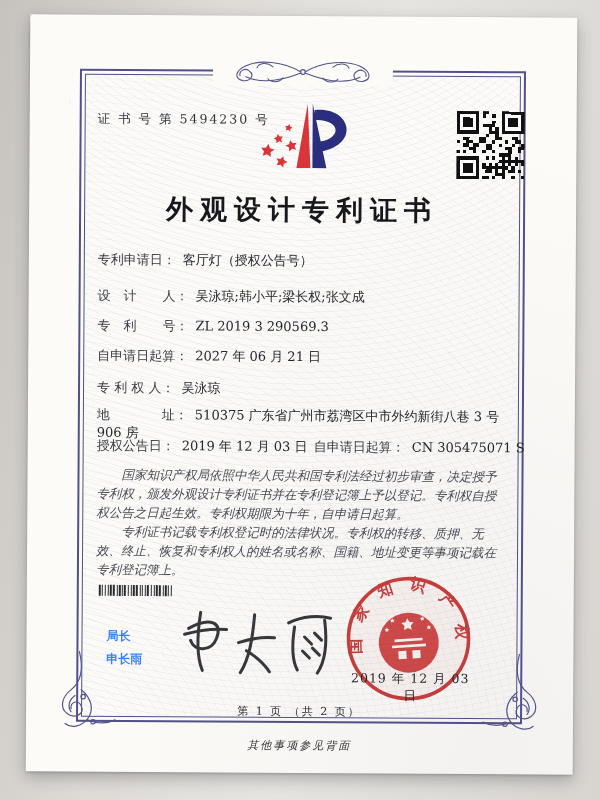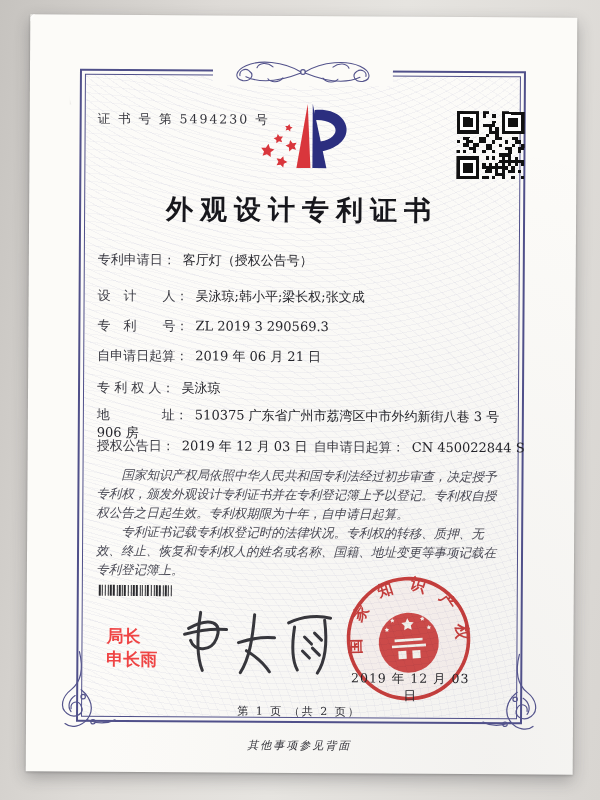--- a/index.html
+++ b/index.html
@@ -59,22 +59,22 @@
   .row.r7 .pair1{width:218px;white-space:pre}
   .row.r7 .pair2{white-space:pre}
 
   .body-text{position:absolute;left:69px;right:70px;top:450px;
     font-style:italic;font-size:12.5px;line-height:19px;color:#4a4a55;}
   .body-text p{margin:0;text-indent:2em;}
 
   .barcode{position:absolute;left:72px;top:570px;width:142px;height:11px;display:flex;align-items:stretch;}
   .barcode i{display:block;height:100%;}
 
-  .director{position:absolute;left:80px;top:610px;font-size:17px;font-weight:600;
-    line-height:23px;color:#ef4444;font-family:"DejaVu Sans","Liberation Sans",sans-serif;}
+  .director{position:absolute;left:80px;top:610px;font-size:12px;font-weight:600;
+    line-height:23px;color:#3b82f6;font-family:"DejaVu Sans","Liberation Sans",sans-serif;}
   .signature{position:absolute;left:150px;top:583px;}
 
   .seal{position:absolute;left:316px;top:556px;opacity:.92;mix-blend-mode:multiply;}
   .seal-date{position:absolute;left:318px;top:654px;width:132px;text-align:center;
     font-size:12.5px;letter-spacing:1px;color:#26262a;}
 
   .page-footer{position:absolute;left:50px;right:51px;top:688px;text-align:center;
     font-size:11px;letter-spacing:2px;color:#2c2c33;}
   .back-note{position:absolute;left:0;right:0;top:722px;text-align:center;
     font-size:11px;font-style:italic;letter-spacing:2px;color:#33333a;}
@@ -266,26 +266,26 @@
           <rect x="17" y="20" width="1" height="1" fill="#111"></rect>
           <rect x="20" y="20" width="1" height="1" fill="#111"></rect>
         </svg>
 
       <div class="title">外观设计专利证书</div>
 
       <div class="fields">
         <div class="row r1"><span class="lbl">专利申请日：</span><span class="val">客厅灯（授权公告号）</span></div>
         <div class="row r2"><span class="lbl">设　计　　人：</span><span class="val">吴泳琼;韩小平;梁长权;张文成</span></div>
         <div class="row r3"><span class="lbl">专　利　　号：</span><span class="val">ZL 2019 3 290569.3</span></div>
-        <div class="row r4"><span class="lbl">自申请日起算：</span><span class="val">2019 年 06 月 21 日</span></div>
+        <div class="row r4"><span class="lbl">自申请日起算：</span><span class="val">2027 年 06 月 21 日</span></div>
         <div class="row r5"><span class="lbl">专 利 权 人：</span><span class="val">吴泳琼</span></div>
         <div class="row r6"><span class="lbl">地　　　　址：</span><span class="val">510375 广东省广州市荔湾区中市外约新街八巷 3 号 906 房</span></div>
         <div class="row r7">
           <span class="pair1"><span class="lbl">授权公告日：</span><span class="val">2019 年 12 月 03 日</span></span>
-          <span class="pair2"><span class="lbl">自申请日起算：</span><span class="val">CN 450022844 S</span></span>
+          <span class="pair2"><span class="lbl">自申请日起算：</span><span class="val">CN 305475071 S</span></span>
         </div>
       </div>
 
       <div class="body-text">
         <p>国家知识产权局依照中华人民共和国专利法经过初步审查，决定授予专利权，颁发外观设计专利证书并在专利登记簿上予以登记。专利权自授权公告之日起生效。专利权期限为十年，自申请日起算。</p>
         <p>专利证书记载专利权登记时的法律状况。专利权的转移、质押、无效、终止、恢复和专利权人的姓名或名称、国籍、地址变更等事项记载在专利登记簿上。</p>
       </div>
 
       <div class="barcode">
           <i style="width: 2px; background: rgb(42, 42, 46);"></i>

